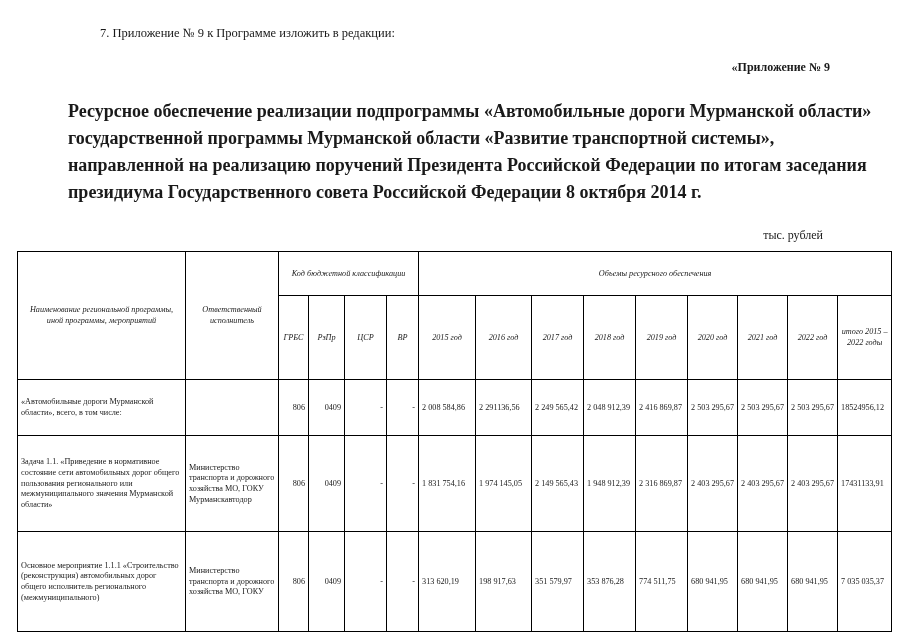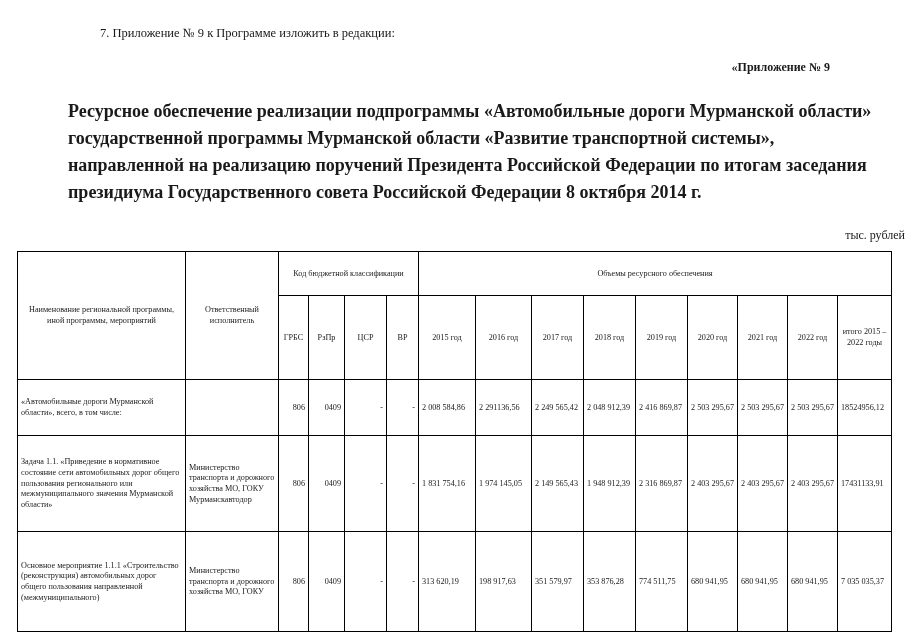--- a/index.html
+++ b/index.html
@@ -45,40 +45,42 @@
     margin-top: 22px;
     margin-left: 68px;
     margin-right: 31px;
     font-size: 18px;
     font-weight: bold;
     line-height: 1.5;
   }
   .units {
     margin-top: 22px;
     text-align: right;
+    margin-right: 82px;
     font-size: 12px;
   }
   table.main {
     margin-top: 8px;
     margin-left: 17px;
     border-collapse: collapse;
     width: 871px;
     table-layout: fixed;
   }
   table.main th, table.main td {
     border: 1px solid #000;
     vertical-align: middle;
     padding: 2px 3px;
     font-size: 8.2px;
     line-height: 1.3;
   }
   th.hdr {
     text-align: center;
     font-weight: normal;
     font-size: 8.4px;
+    font-style: italic;
   }
   th.hdr-name {
     font-size: 8.6px;
   }
   td.cell-name {
     font-size: 8.6px;
     text-align: left;
     vertical-align: top;
     padding: 6px 5px;
     line-height: 1.45;
@@ -192,21 +194,21 @@
         <td class="cell-num nowrap">1 974 145,05</td>
         <td class="cell-num nowrap">2 149 565,43</td>
         <td class="cell-num nowrap">1 948 912,39</td>
         <td class="cell-num nowrap">2 316 869,87</td>
         <td class="cell-num nowrap">2 403 295,67</td>
         <td class="cell-num nowrap">2 403 295,67</td>
         <td class="cell-num nowrap">2 403 295,67</td>
         <td class="cell-num nowrap">17431133,91</td>
       </tr>
       <tr class="row-tall-3">
-        <td class="cell-name">Основное мероприятие 1.1.1 «Строительство (реконструкция) автомобильных дорог общего пользования направленной (межмуниципального)</td>
+        <td class="cell-name">Основное мероприятие 1.1.1 «Строительство (реконструкция) автомобильных дорог общего исполнитель регионального (межмуниципального)</td>
         <td class="cell-exec">Министерство транспорта и дорожного хозяйства МО, ГОКУ</td>
         <td class="cell-c">806</td>
         <td class="cell-c">0409</td>
         <td class="cell-c">-</td>
         <td class="cell-c">-</td>
         <td class="cell-num nowrap">313 620,19</td>
         <td class="cell-num nowrap">198 917,63</td>
         <td class="cell-num nowrap">351 579,97</td>
         <td class="cell-num nowrap">353 876,28</td>
         <td class="cell-num nowrap">774 511,75</td>

